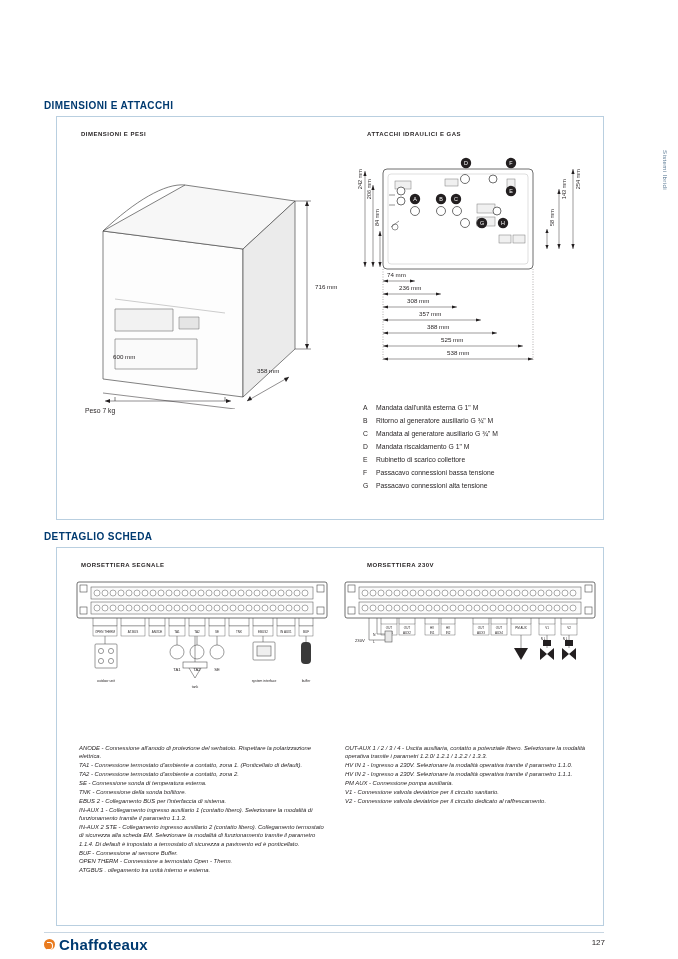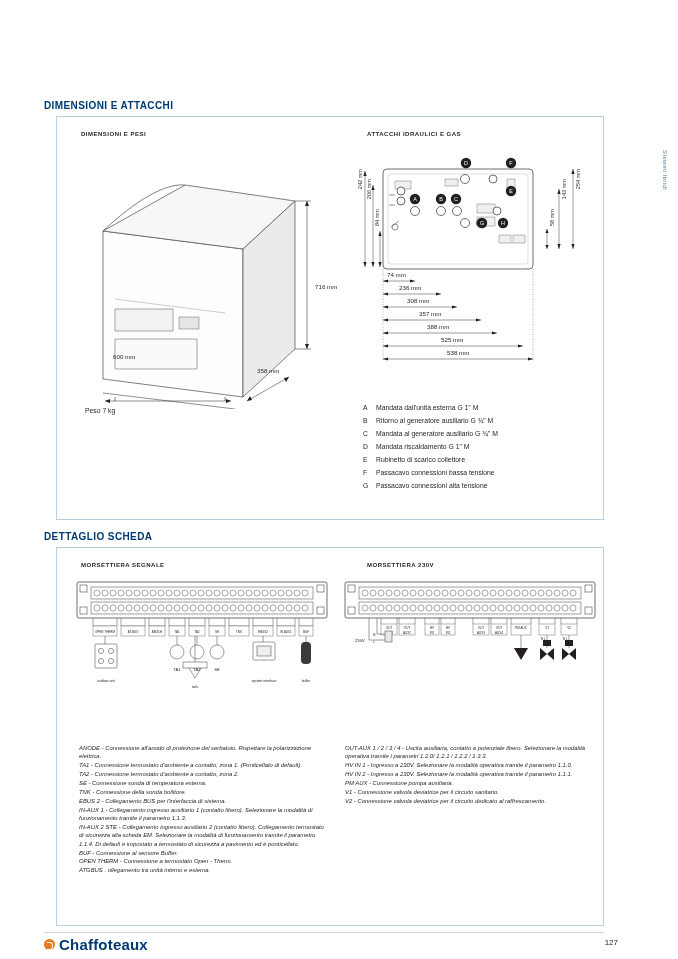--- a/index.html
+++ b/index.html
@@ -92,21 +92,21 @@
     border-left: none;
   }
   .brand-name {
     font-size: 15px;
     font-weight: bold;
     color: #003a70;
     letter-spacing: 0.2px;
   }
   .page-number {
     position: absolute;
-    right: 60px;
+    right: 73px;
     top: 938px;
     font-size: 8px;
     color: #231f20;
   }
 
   
   .dim-text {
     position: absolute;
     font-size: 6.2px;
     color: #231f20;

